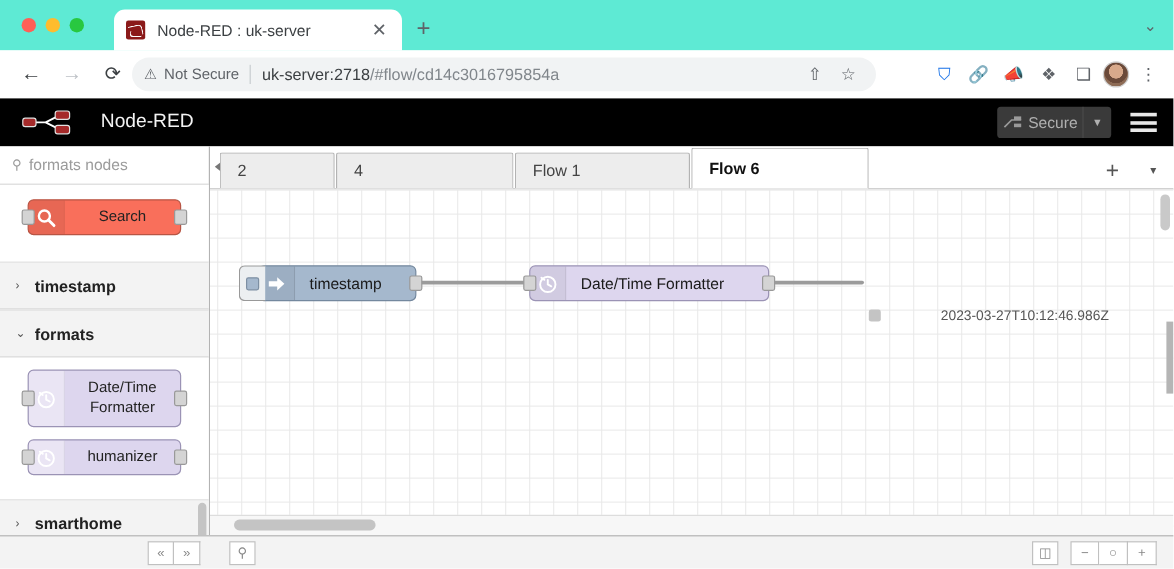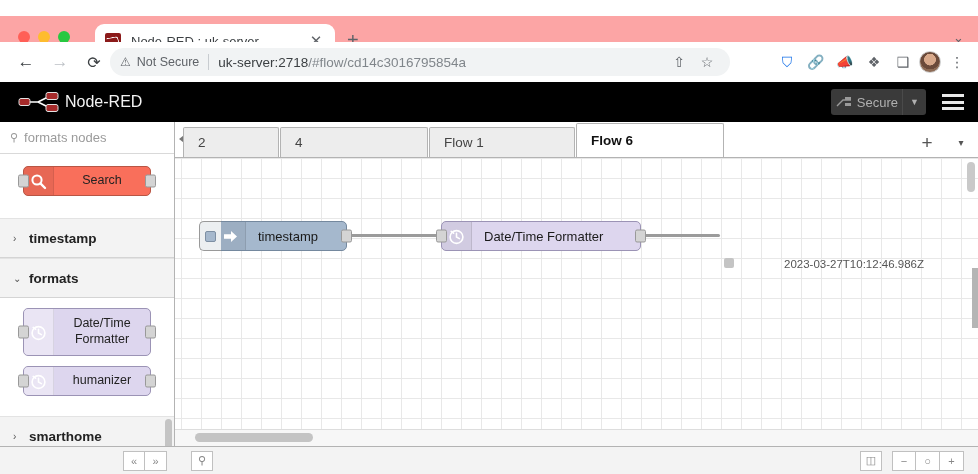--- a/index.html
+++ b/index.html
@@ -7,22 +7,22 @@
     margin: 0; padding: 0;
     width: 978px; height: 474px;
     overflow: hidden;
     font-family: "Liberation Sans", sans-serif;
     background: #fff;
   }
   #app { position: relative; width: 978px; height: 474px; }
 
   
   .browser-topbar {
-    position: absolute; top: 16px; left: 0; width: 978px; height: 42px;
-    background: #fca5a5;
+    position: absolute; top: 0; left: 0; width: 978px; height: 42px;
+    background: #5eead4;
   }
   .traffic { position: absolute; top: 15px; left: 18px; display: flex; gap: 8px; }
   .dot { width: 12px; height: 12px; border-radius: 50%; }
   .dot.red { background: #ff5f57; }
   .dot.yellow { background: #febc2e; }
   .dot.green { background: #28c840; }
 
   .tab {
     position: absolute; top: 8px; left: 95px; width: 240px; height: 34px;
     background: #fff; border-radius: 9px 9px 0 0;
@@ -100,21 +100,21 @@
     background: radial-gradient(circle at 50% 38%, #d8a98b 0 36%, #6b4a3a 38% 60%, #8d6b55 62% 100%);
     border: 1px solid #cfcfcf;
   }
 
   
   .nr-header {
     position: absolute; top: 82px; left: 0; width: 978px; height: 40px;
     background: #000; display: flex; align-items: center;
   }
   .nr-logo { margin-left: 18px; width: 46px; height: 22px; position: relative; }
-  .nr-brand { color: #f3f3f3; font-size: 16px; margin-left: 1px; }
+  .nr-brand { color: #f3f3f3; font-size: 16px; margin-left: 20px; }
   .deploy-btn {
     position: absolute; right: 52px; top: 7px; height: 26px;
     background: #3a3a3a; border-radius: 3px; display: flex;
     align-items: center; color: #b0b0b0; font-size: 13px; cursor: pointer;
   }
   .deploy-ico { width: 26px; display: flex; justify-content: center; }
   .deploy-lbl { padding: 0 4px 0 0; }
   .deploy-caret {
     width: 24px; text-align: center; font-size: 9px;
     border-left: 1px solid #4a4a4a; height: 26px; line-height: 26px;

